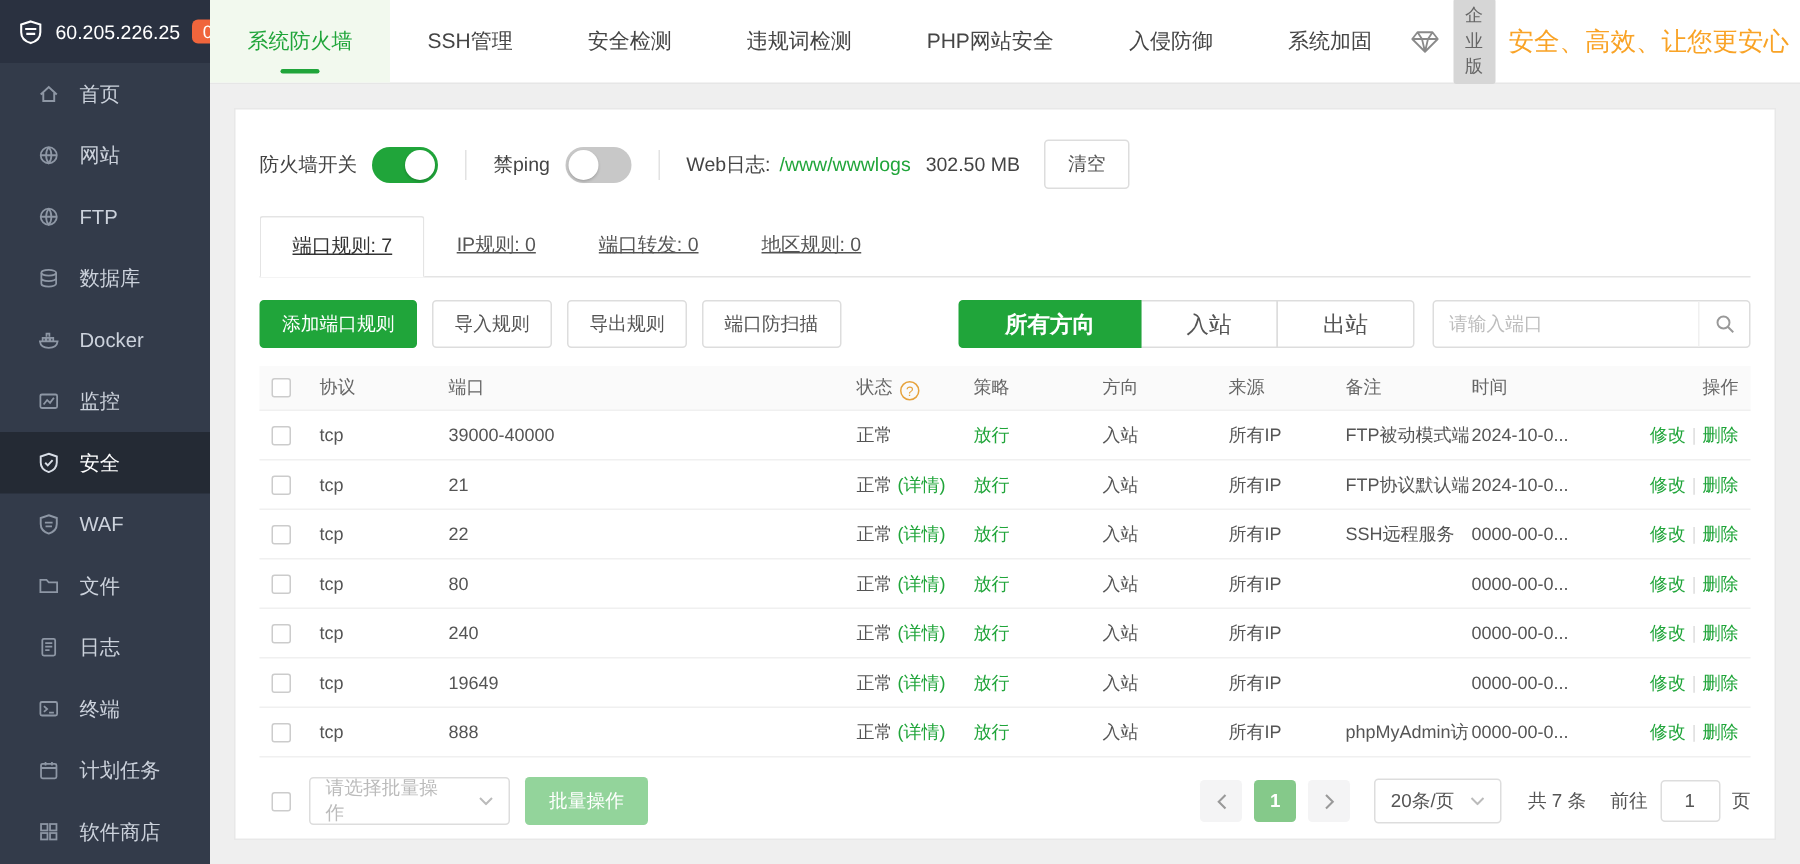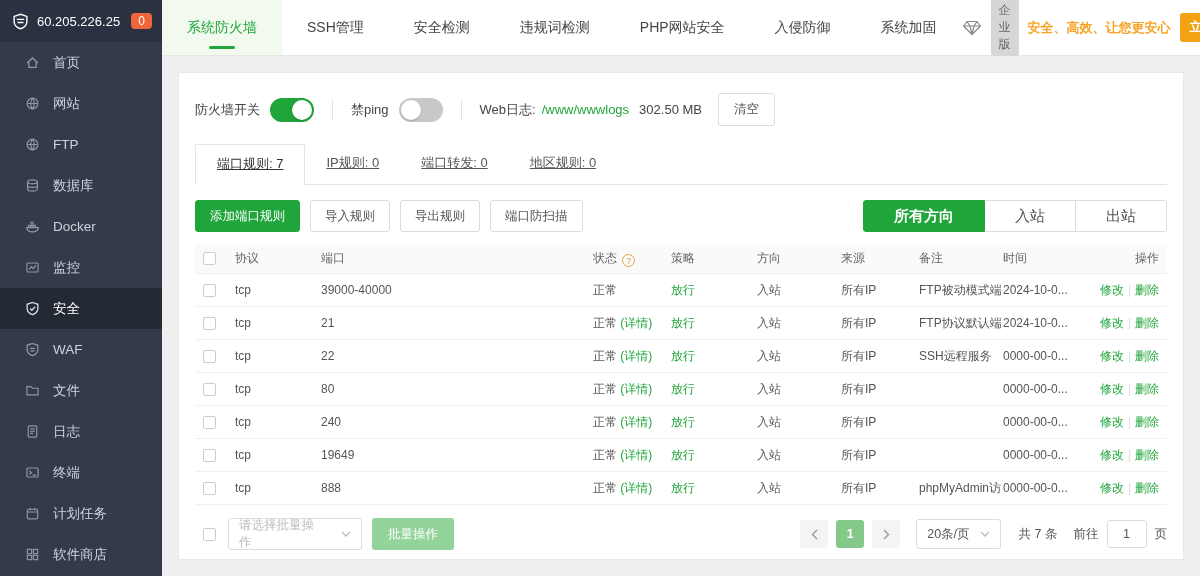--- a/index.html
+++ b/index.html
@@ -1,38 +1,38 @@
 <!DOCTYPE html>
 <html><head>
 <meta charset="utf-8">
 <style>
   * { margin:0; padding:0; box-sizing:border-box; }
   html,body { width:1200px; height:576px; overflow:hidden;
     font-family:"Liberation Sans","DejaVu Sans",sans-serif; background:#efefef; }
   .app { display:flex; width:1200px; height:576px; }
 
   
-  .sidebar { width:162px; background:#333b4a; display:flex; flex-direction:column; flex-shrink:0; }
+  .sidebar { width:140px; background:#333b4a; display:flex; flex-direction:column; flex-shrink:0; }
   .side-header { height:42px; background:#2a3140; display:flex; align-items:center; padding:0 10px 0 12px; gap:8px; }
   .side-header .ip { color:#fff; font-size:13px; flex:1; white-space:nowrap; }
   .msg-badge { background:#f0653c; color:#fff; border-radius:4px; font-size:12px; padding:2px 7px; line-height:1; cursor:pointer; }
   .side-item { height:41px; display:flex; align-items:center; gap:12px; padding-left:25px; font-size:13.5px; color:#ccd2dc; cursor:pointer; }
   .side-item .sicn { width:16px; height:16px; color:#8e97a5; display:flex; align-items:center; }
   .side-item.active { background:#242a34; color:#fff; }
   .side-item.active .sicn { color:#d7dde6; }
 
   
   .main { flex:1; display:flex; flex-direction:column; min-width:0; }
   .tabbar { height:56px; background:#fff; display:flex; align-items:stretch; border-bottom:1px solid #e6e6e6; padding-right:14px; }
   .tab { display:flex; align-items:center; padding:0 25px; font-size:14px; color:#454545; position:relative; cursor:pointer; white-space:nowrap; }
   .tab.active { background:#f2f9ee; color:#20a53a; }
   .tab.active::after { content:""; position:absolute; left:50%; transform:translateX(-50%); bottom:6px; width:26px; height:3px; background:#20a53a; border-radius:2px; }
   .promo { margin-left:auto; display:flex; align-items:center; gap:9px; }
   .edition { background:#d6d6d6; color:#666; padding:3px 8px; font-size:12px; border-radius:2px; }
-  .slogan { color:#f9a326; font-weight:bold; font-size:13px; white-space:nowrap; }
+  .slogan { color:#f9a326; font-weight:normal; font-size:17px; white-space:nowrap; }
   .cta { background:#f3a213; color:#fff; padding:6px 10px; border-radius:3px; font-size:12.5px; font-weight:bold; cursor:pointer; white-space:nowrap; }
 
   .content { flex:1; padding:16px; min-height:0; }
   .card { background:#fff; border:1px solid #e8e8e8; padding:14px 16px 16px; height:100%; }
 
   
   .switch-row { display:flex; align-items:center; padding:6px 0 14px; font-size:13px; color:#444; }
   .sw-label { margin-right:10px; }
   .switch { width:44px; height:24px; border-radius:12px; background:#20a53a; position:relative; cursor:pointer; flex-shrink:0; }
   .switch::after { content:""; position:absolute; top:2px; right:2px; width:20px; height:20px; border-radius:50%; background:#fff; box-shadow:0 1px 2px rgba(0,0,0,.2); }
@@ -270,20 +270,29 @@
 
         <div class="toolbar">
           <button class="btn primary">添加端口规则</button>
           <button class="btn">导入规则</button>
           <button class="btn">导出规则</button>
           <button class="btn">端口防扫描</button>
           <div class="dir-group">
             <div class="dir-btn active">所有方向</div>
             <div class="dir-btn">入站</div>
             <div class="dir-btn">出站</div>
+          </div>
+          <div class="search">
+            <input placeholder="请输入端口" style="">
+            <span class="sbtn">
+              <svg width="14" height="14" viewBox="0 0 14 14" fill="none" stroke="currentColor" stroke-width="1.3">
+                  <circle cx="6" cy="6" r="4"></circle>
+                  <path d="M9 9 L12.5 12.5"></path>
+                </svg>
+            </span>
           </div>
         </div>
 
         <div>
           <div class="tr thead">
             <span class="cb"></span>
             <span>协议</span>
             <span>端口</span>
             <span class="st-cell"><span>状态</span><span class="help">?</span></span>
             <span>策略</span>

